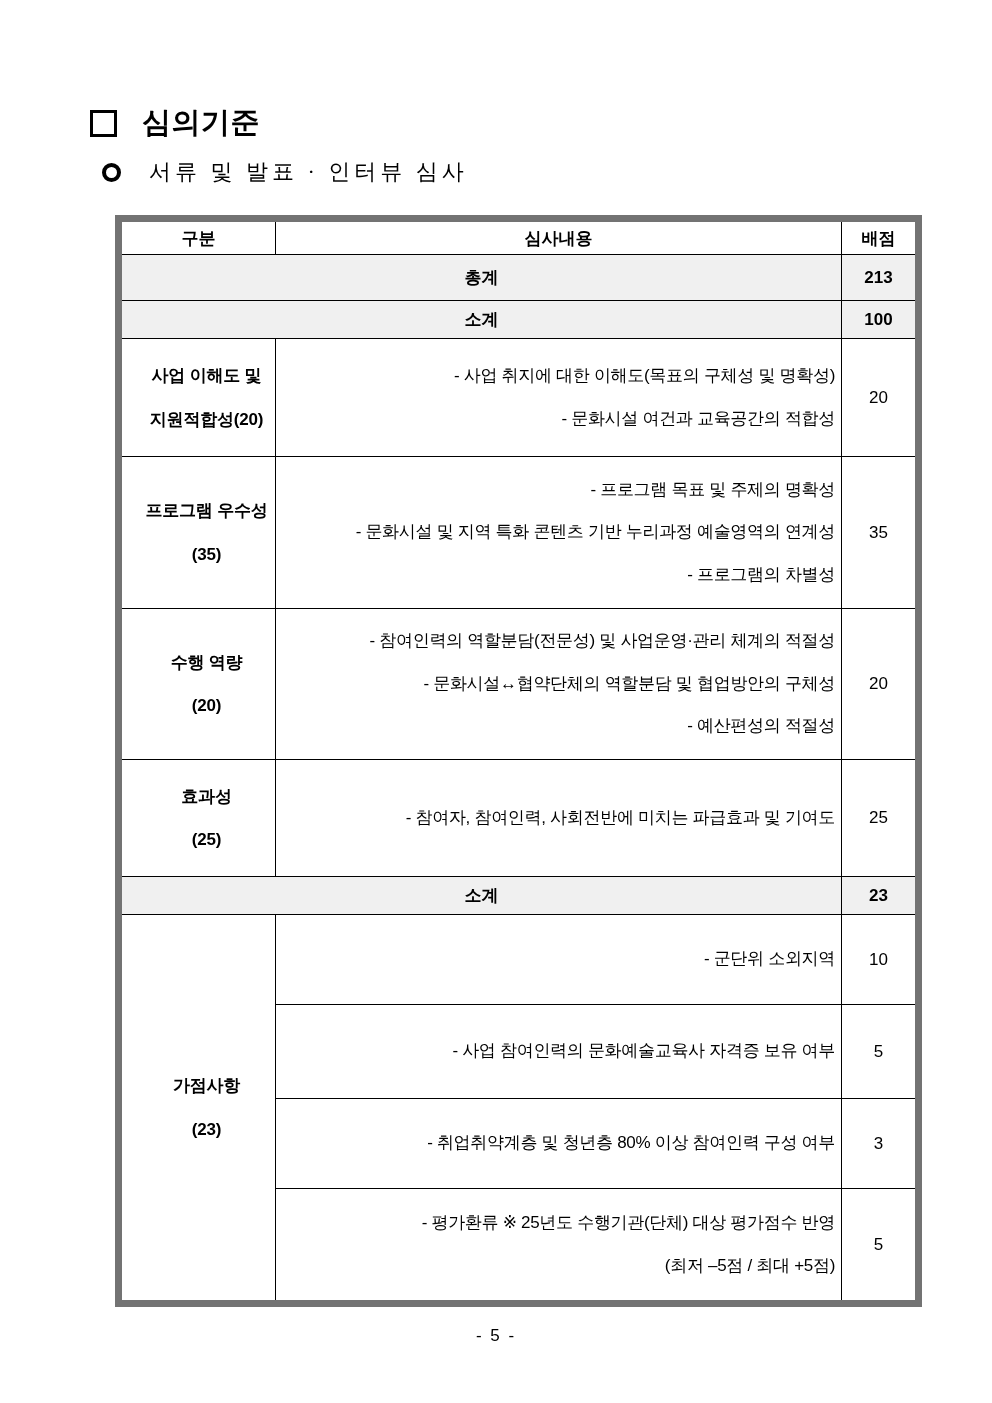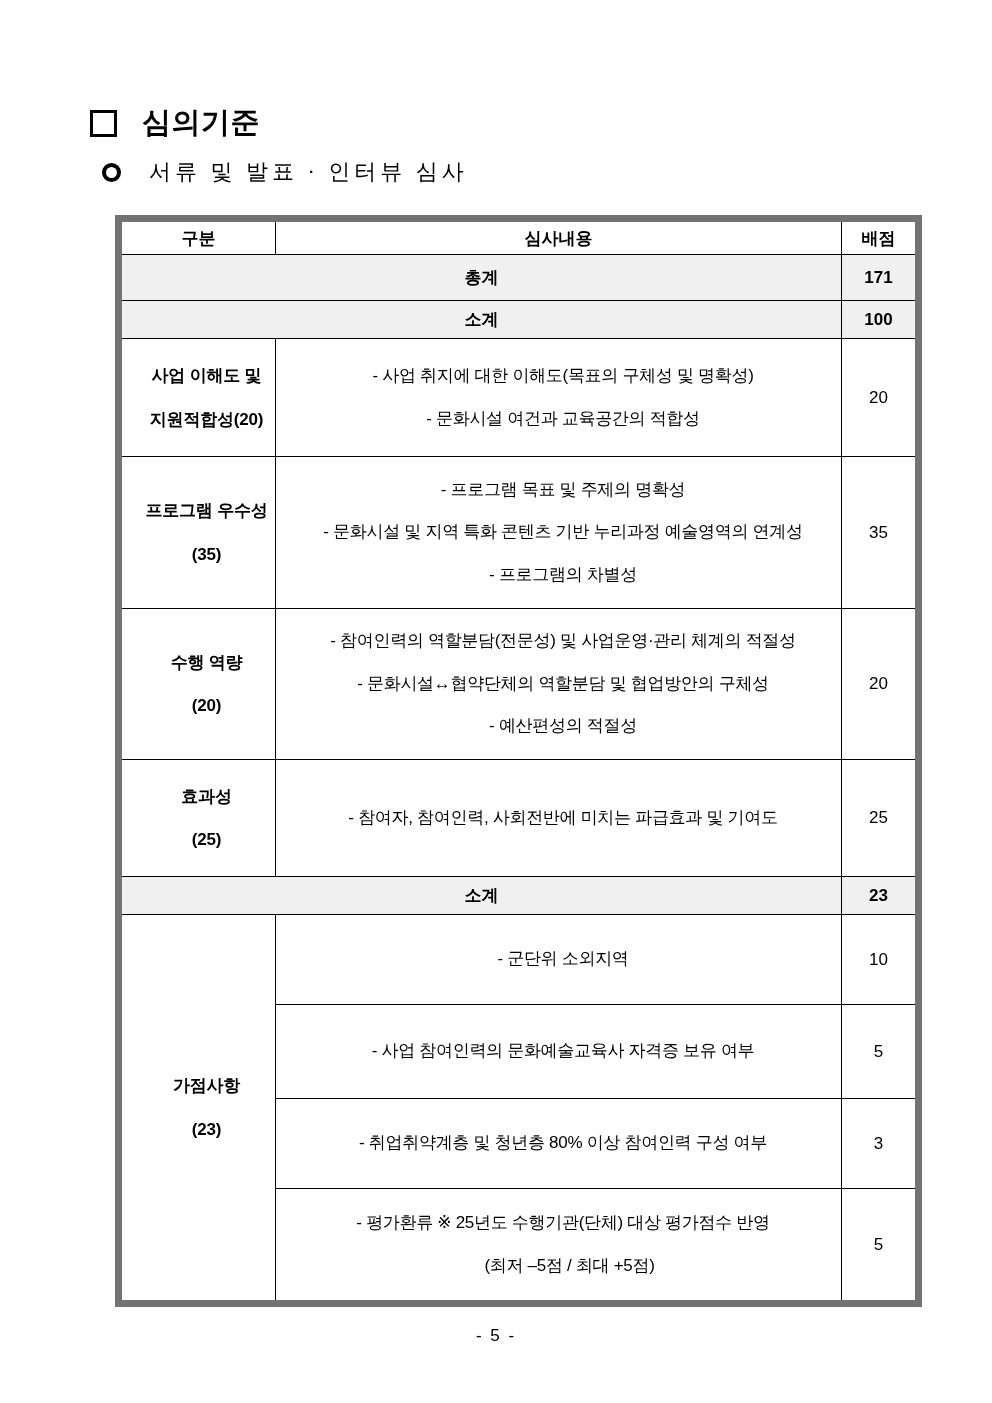--- a/index.html
+++ b/index.html
@@ -39,21 +39,21 @@
   tr.r-b1     { height:90px; }
   tr.r-b2     { height:94px; }
   tr.r-b3     { height:90px; }
   tr.r-b4     { height:115px; }
 
   td.sum-label, td.sum-points { background:#f0f0f0; font-weight:bold; text-align:center; }
 
   td.cat { text-align:center; font-weight:bold; letter-spacing:-0.2px; }
   td.cat .cat-line { display:block; line-height:2.55;padding-left:16px; }
 
-  td.items { padding:8px 6px 8px 15px; text-align:center; letter-spacing:-0.3px; }
+  td.items { padding:8px 6px 8px 15px; text-align:right; letter-spacing:-0.3px; }
   td.items .item-line { display:block; line-height:2.5; white-space:nowrap; }
   td.items .item-line.cont { padding-left:13px; }
 
   td.points { text-align:center; }
 
   
   .footer {
     position:absolute; left:0; top:1326px; width:100%;
     text-align:center; font-size:17px; letter-spacing:2px;
   }
@@ -82,21 +82,21 @@
 
     <tbody>
         <tr class="r-head">
       <th>구분</th>
       <th>심사내용</th>
       <th>배점</th>
     </tr>
 
     <tr class="r-total">
       <td class="sum-label" colspan="2">총계</td>
-      <td class="sum-points">171</td>
+      <td class="sum-points">213</td>
     </tr>
 
     <tr class="r-sub1">
       <td class="sum-label" colspan="2">소계</td>
       <td class="sum-points">100</td>
     </tr>
 
     <tr class="r-c1">
       <td class="cat">
         <span class="cat-line">사업 이해도 및</span>

